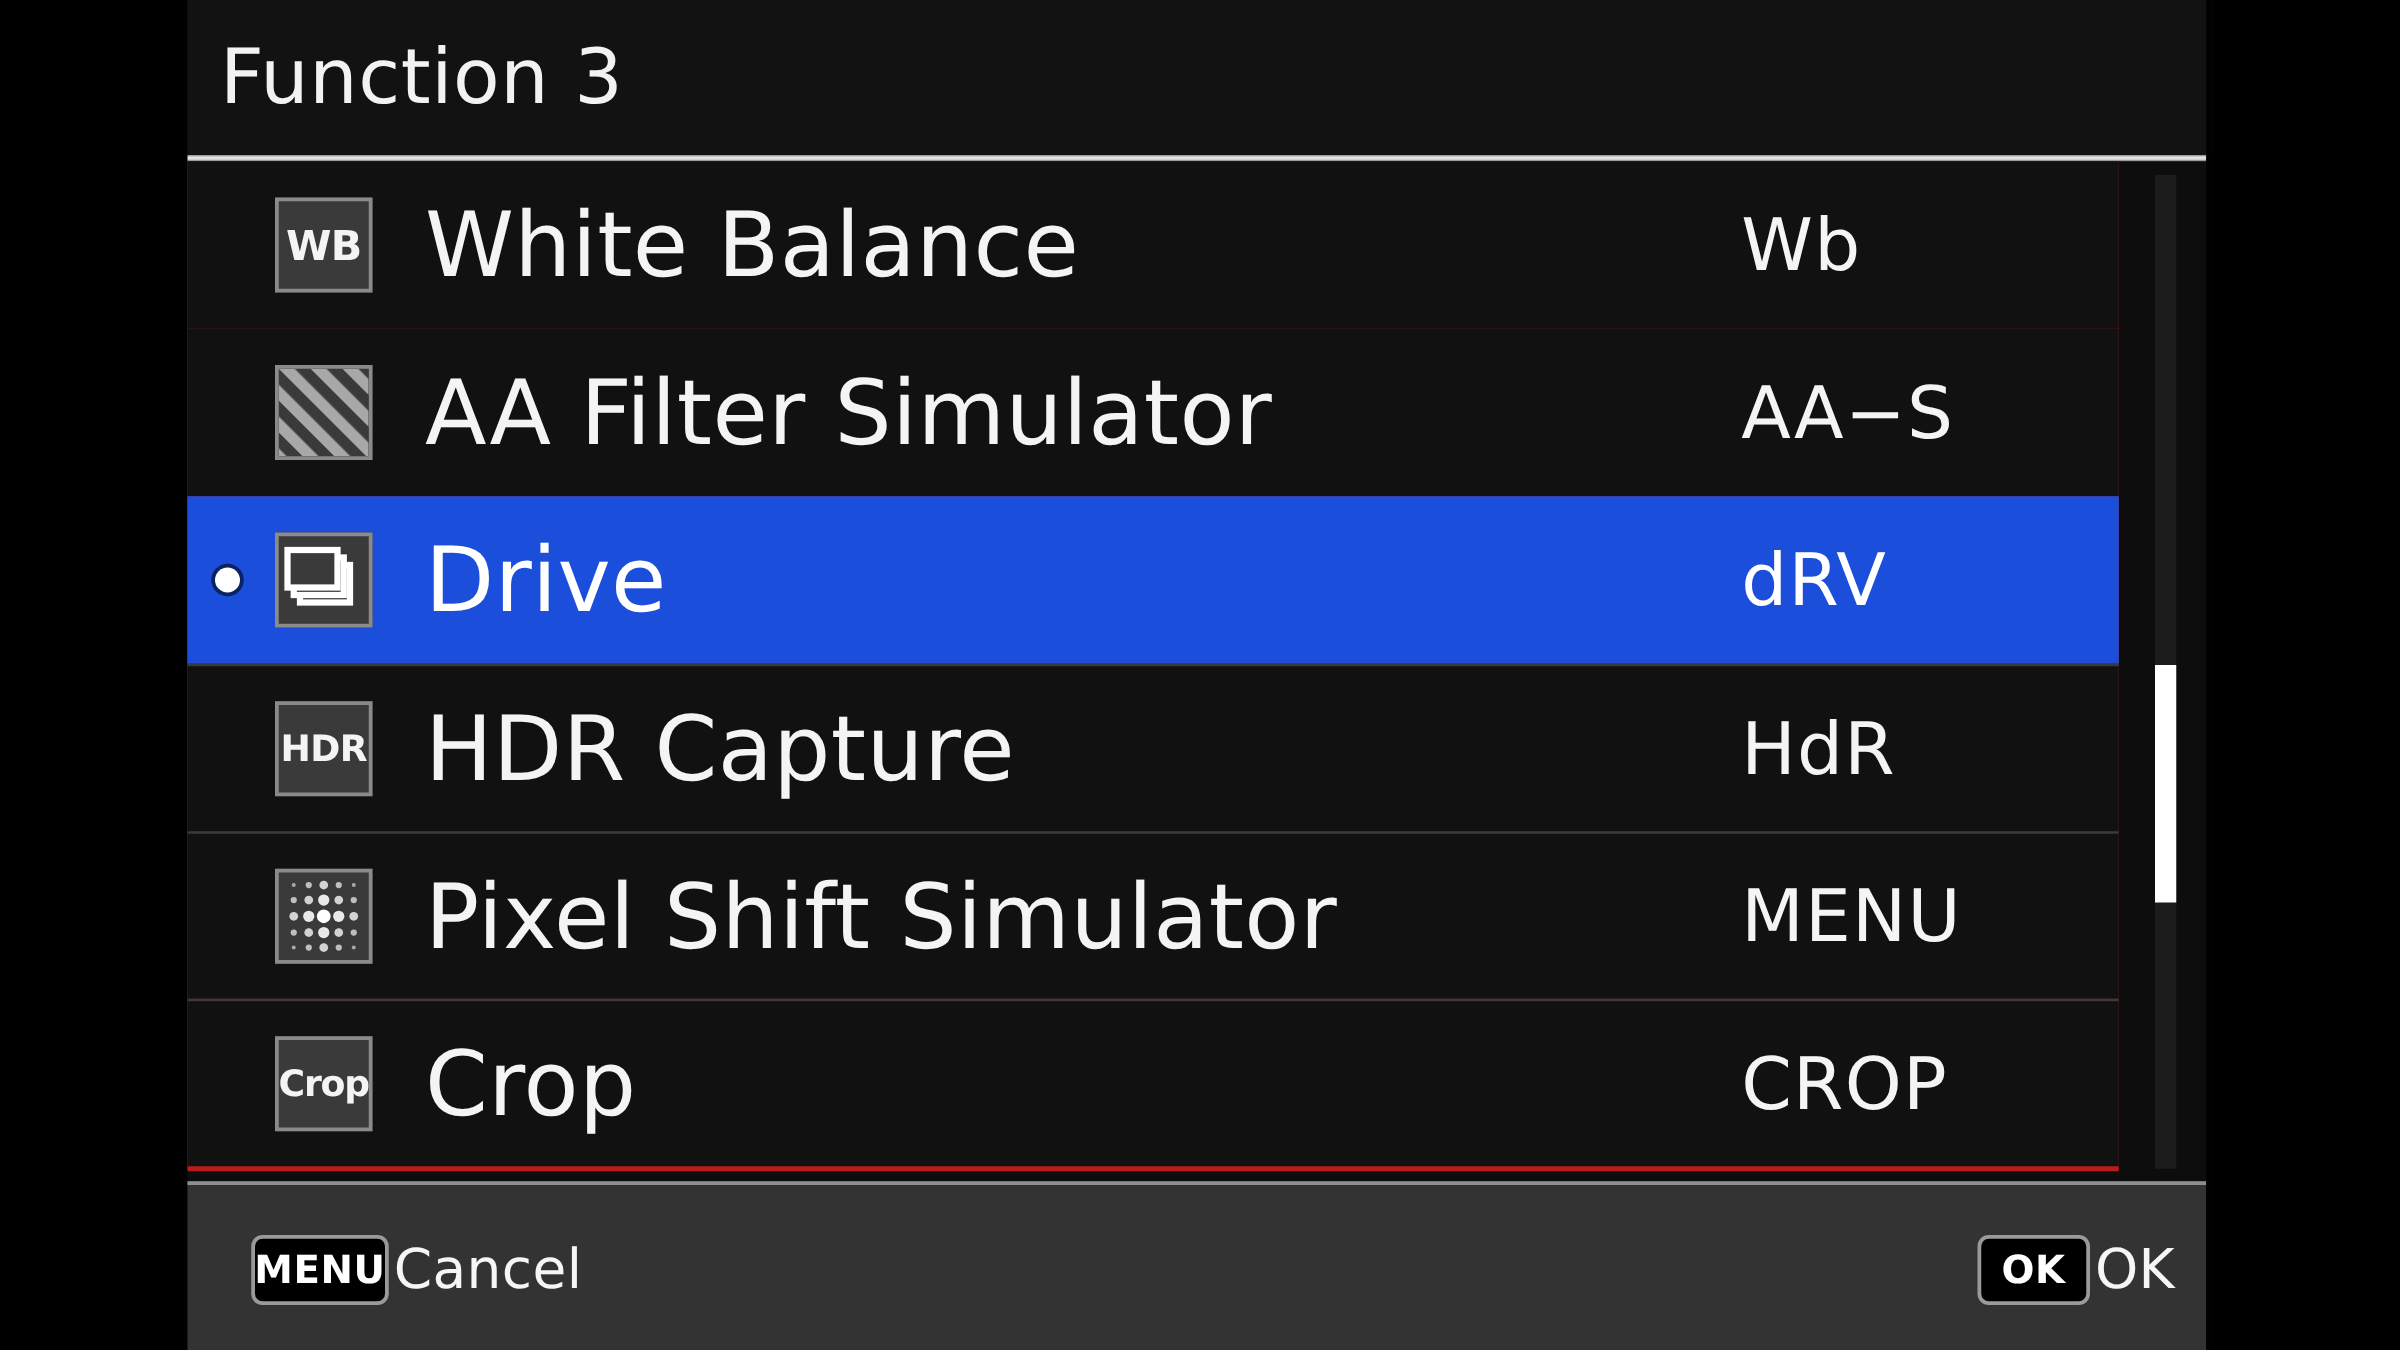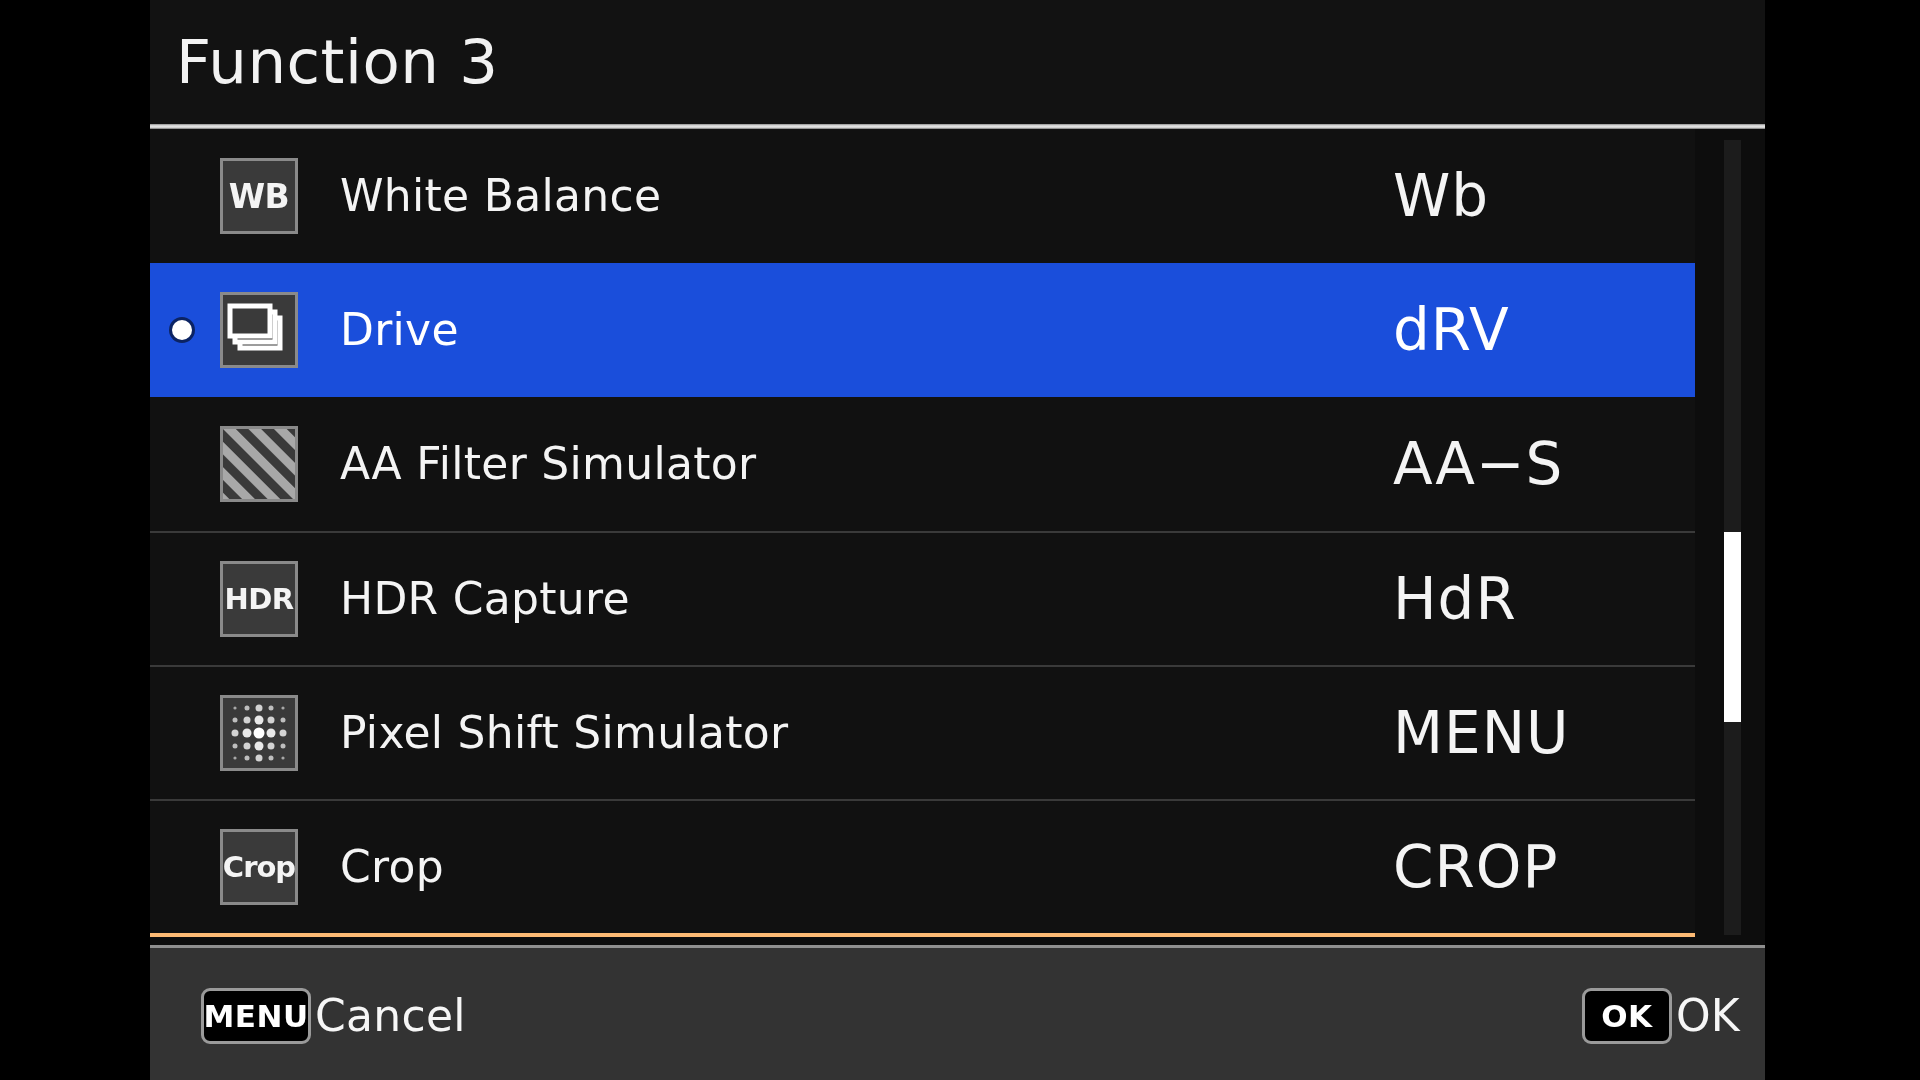--- a/index.html
+++ b/index.html
@@ -59,21 +59,21 @@
     background: linear-gradient(to bottom, #8e8e8e 0%, #e8e8e8 40%, #cfcfcf 75%, #6a6a6a 100%);
   }
 
   
   #menu-list {
     position: absolute;
     left: 0px;
     top: 129px;
     width: 1545px;
     height: 808px;
-    background: #fdba74;
+    background: #b91c1c;
   }
 
   .menu-row {
     position: relative;
     height: 134px;
     width: 100%;
     background: #111111;
     box-sizing: border-box;
   }
   .menu-row.sep {
@@ -122,21 +122,21 @@
   }
   .row-icon .txt.wb   { font-size: 33px; }
   .row-icon .txt.hdr  { font-size: 29px; }
   .row-icon .txt.crop { font-size: 29px; letter-spacing: -1px; }
 
   .row-label {
     position: absolute;
     left: 190px;
     top: 50%;
     transform: translateY(-50%);
-    font-size: 44px;
+    font-size: 72px;
     line-height: 66px;
     color: #f4f4f4;
     white-space: nowrap;
     letter-spacing: 0.3px;
   }
   .menu-row.selected .row-label { color: #ffffff; }
 
   .row-abbr {
     position: absolute;
     right: 0px;
@@ -249,47 +249,47 @@
 
     <div id="menu-list">
         <div class="menu-row">
           <span class="row-marker"></span>
           <span class="row-icon">
             <span class="txt wb">WB</span>
           </span>
           <span class="row-label">White Balance</span>
           <span class="row-abbr">Wb</span>
         </div>
-        <div class="menu-row selected">
-          <span class="row-marker"></span>
-          <span class="row-icon">
-            <svg width="64" height="62" viewBox="0 0 64 62">
-              <rect x="13" y="19" width="40" height="30" fill="none" stroke="#ffffff" stroke-width="5"></rect>
-              <rect x="8" y="13" width="40" height="30" fill="#3a3a3a" stroke="#ffffff" stroke-width="5"></rect>
-              <rect x="3" y="7" width="40" height="30" fill="#3a3a3a" stroke="#ffffff" stroke-width="5"></rect>
-            </svg>
-          </span>
-          <span class="row-label">Drive</span>
-          <span class="row-abbr">dRV</span>
-        </div>
         <div class="menu-row">
           <span class="row-marker"></span>
           <span class="row-icon">
             <svg width="72" height="70" viewBox="0 0 72 70">
               <defs>
                 <pattern id="diagstripes" width="18" height="18" patternUnits="userSpaceOnUse" patternTransform="rotate(-45)">
                   <rect width="18" height="18" fill="#3a3a3a"></rect>
                   <rect width="9" height="18" fill="#a8a8a8"></rect>
                 </pattern>
               </defs>
               <rect x="0" y="0" width="72" height="70" fill="url(#diagstripes)"></rect>
             </svg>
           </span>
           <span class="row-label">AA Filter Simulator</span>
           <span class="row-abbr">AA−S</span>
+        </div>
+        <div class="menu-row selected">
+          <span class="row-marker"></span>
+          <span class="row-icon">
+            <svg width="64" height="62" viewBox="0 0 64 62">
+              <rect x="13" y="19" width="40" height="30" fill="none" stroke="#ffffff" stroke-width="5"></rect>
+              <rect x="8" y="13" width="40" height="30" fill="#3a3a3a" stroke="#ffffff" stroke-width="5"></rect>
+              <rect x="3" y="7" width="40" height="30" fill="#3a3a3a" stroke="#ffffff" stroke-width="5"></rect>
+            </svg>
+          </span>
+          <span class="row-label">Drive</span>
+          <span class="row-abbr">dRV</span>
         </div>
         <div class="menu-row sep">
           <span class="row-marker"></span>
           <span class="row-icon">
             <span class="txt hdr">HDR</span>
           </span>
           <span class="row-label">HDR Capture</span>
           <span class="row-abbr">HdR</span>
         </div>
         <div class="menu-row sep">

